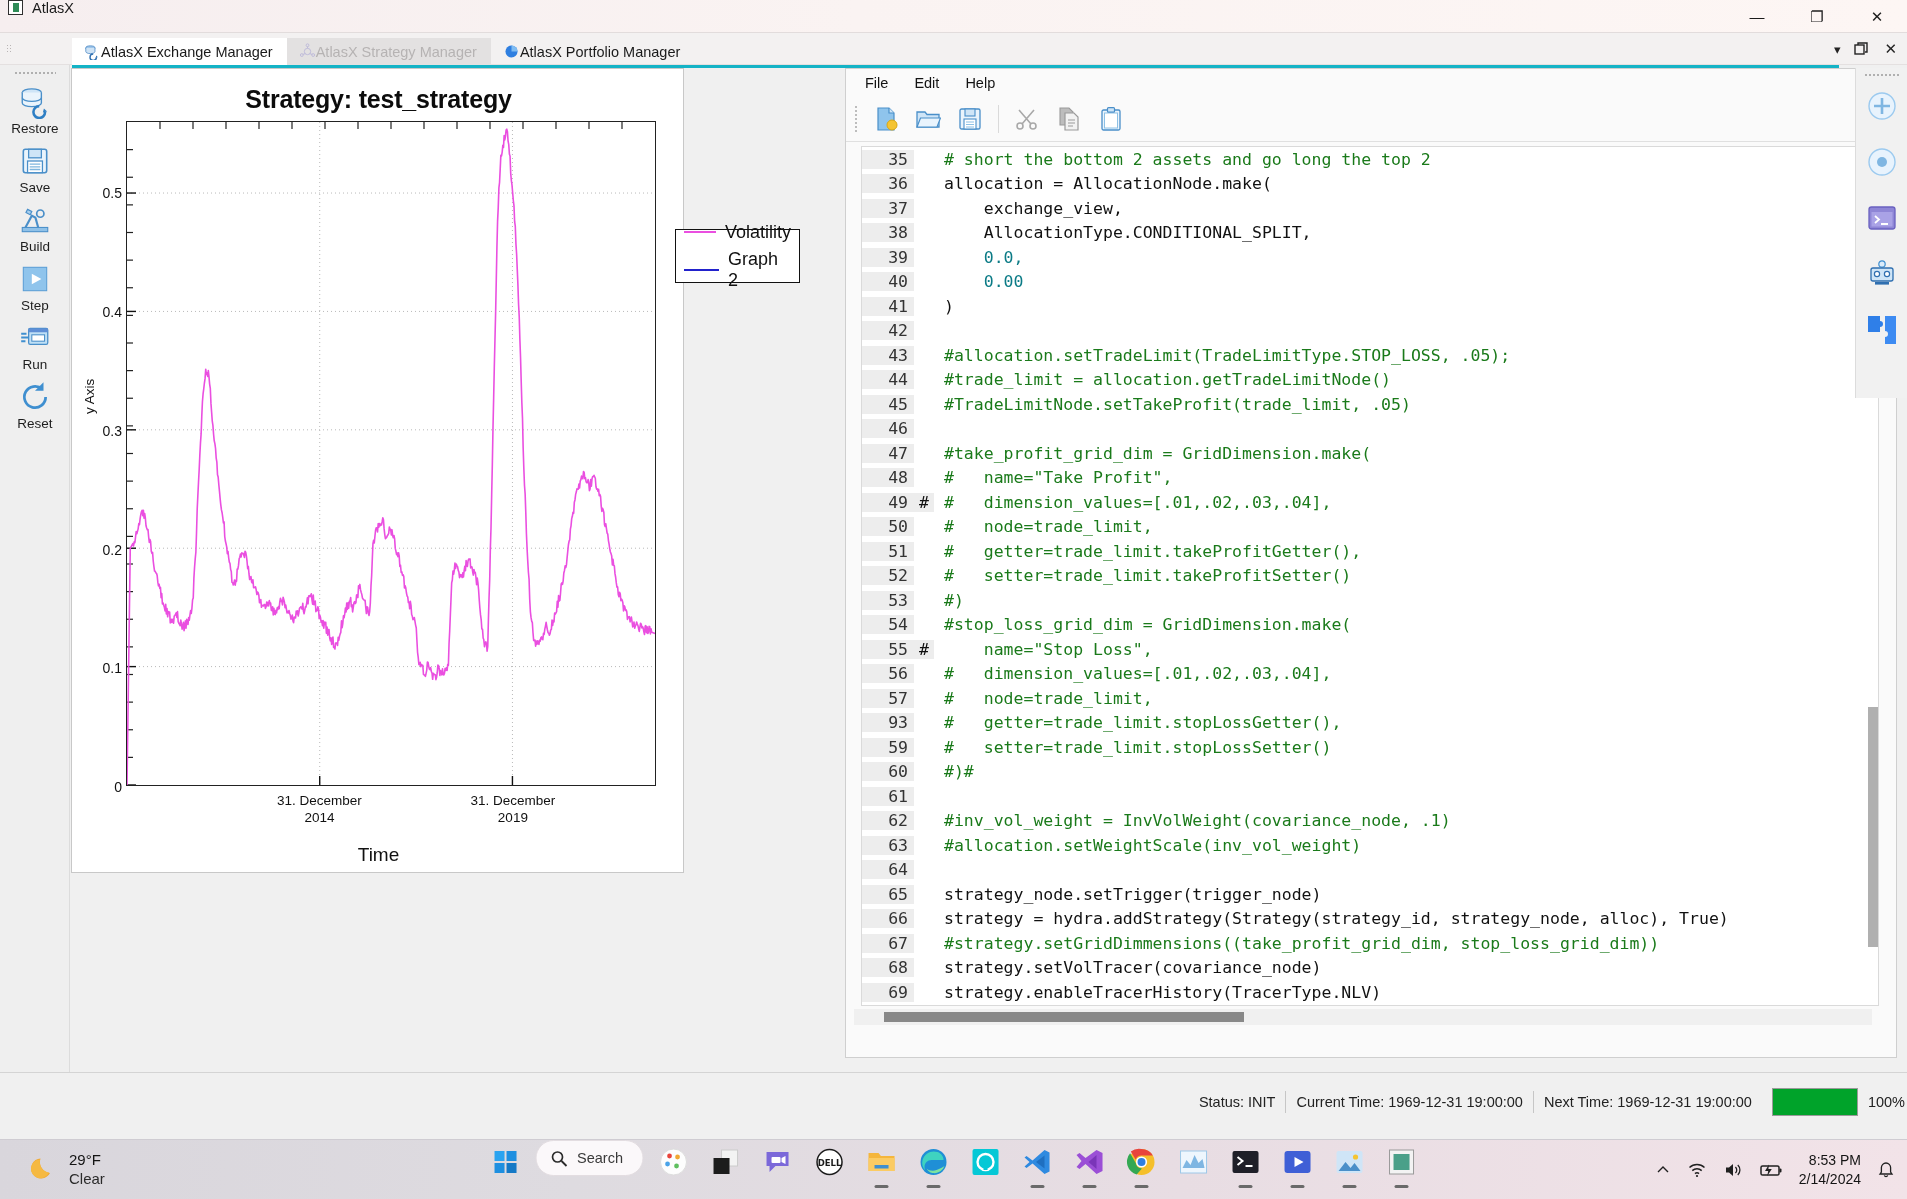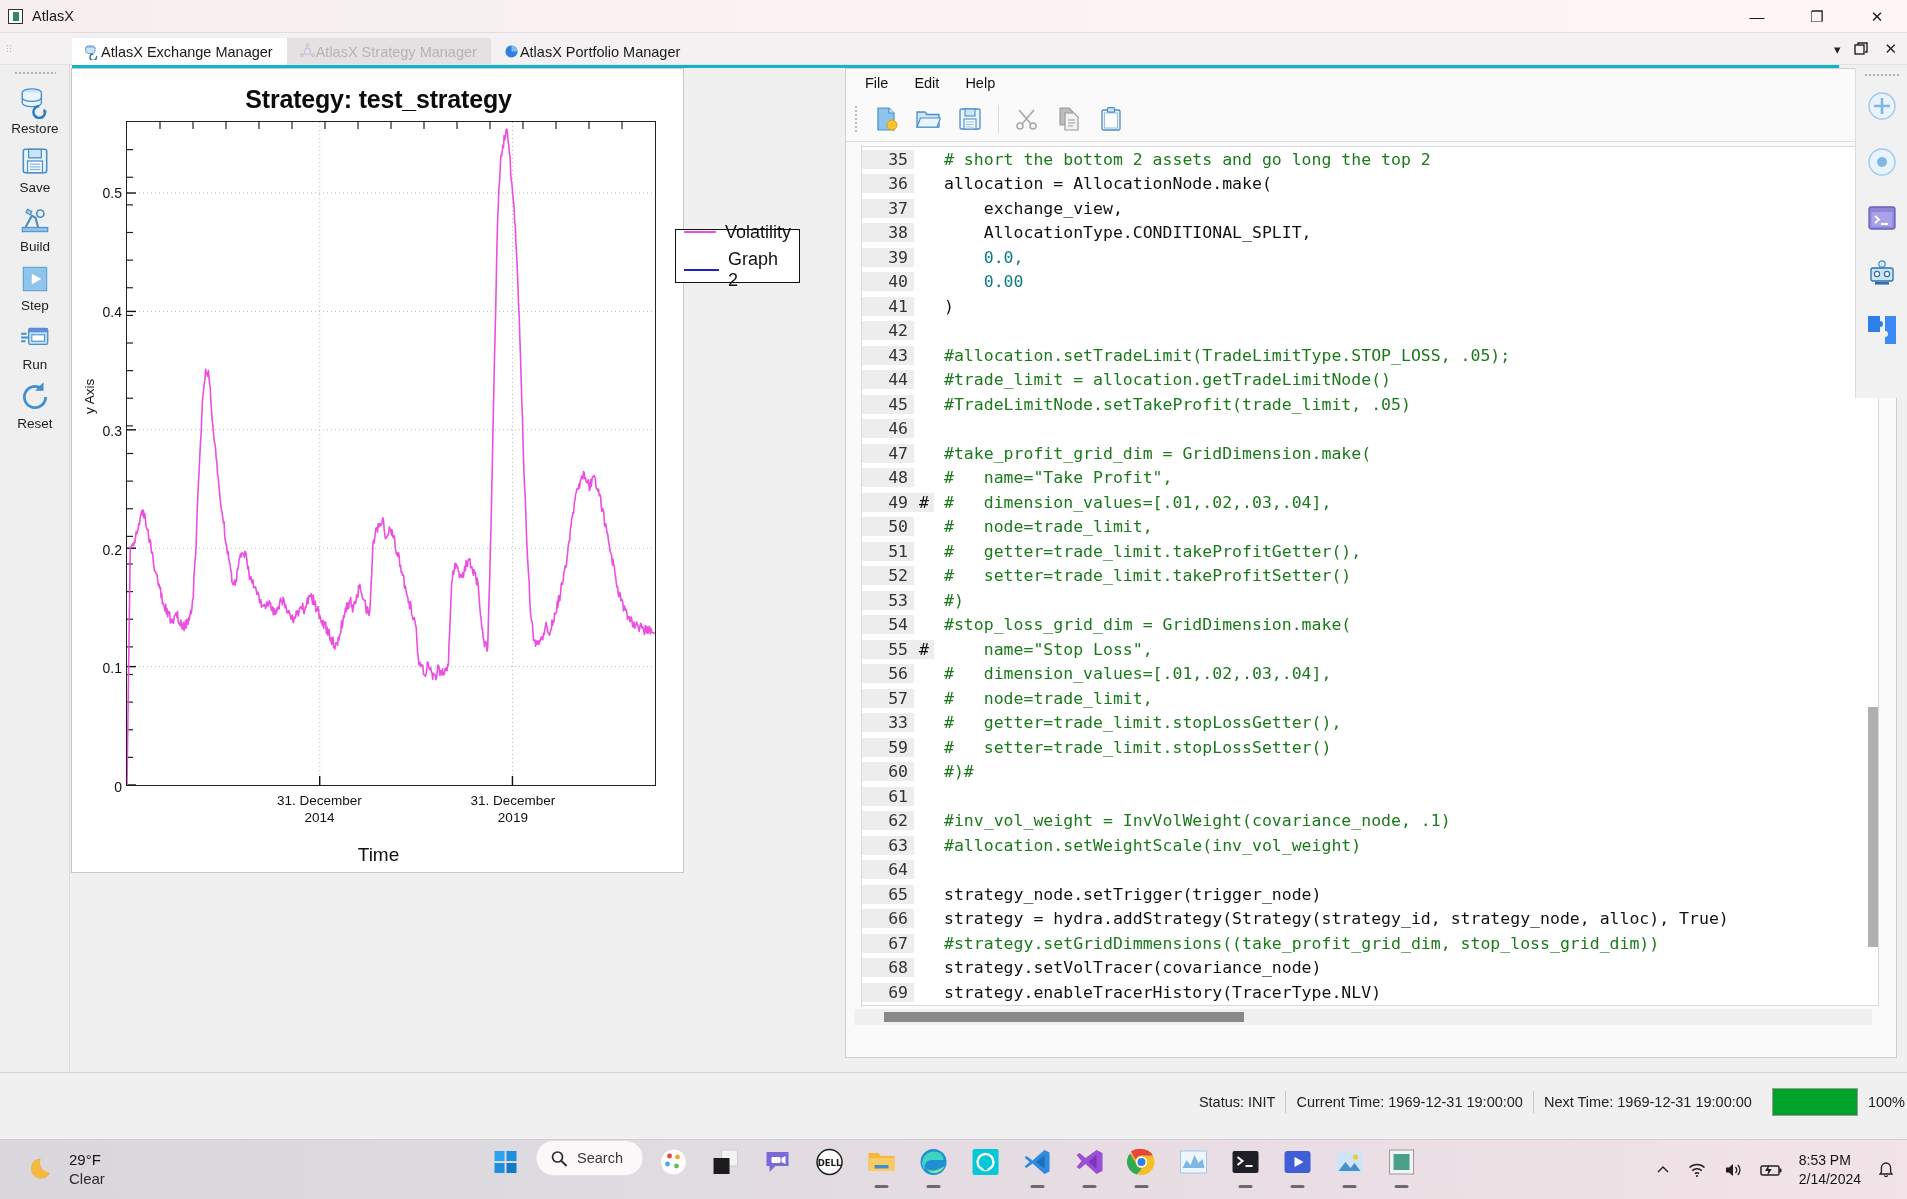--- a/index.html
+++ b/index.html
@@ -8,21 +8,21 @@
     font-family: "Liberation Sans", sans-serif;
     overflow: hidden;
     background: #f0f0f0;
   }
   body { position: relative; }
 
   
   #titlebar {
     position: absolute; left: 0; top: 0; width: 1907px; height: 33px;
     background: linear-gradient(90deg,#f6eeef 0%, #faf3f2 45%, #fdf6f4 100%);
-    display: flex; align-items: center;
+    display: flex; align-items: flex-start;
     border-bottom: 1px solid #e2dcdc;
   }
   #app-icon {
     width: 15px; height: 15px; margin-left: 8px; margin-right: 9px;
     border: 1.5px solid #2f2f2f; background: #fff;
     display: flex; align-items: center; justify-content: center;
   }
   #app-icon i { display:block; width: 6px; height: 9px; background:#2e8b57; }
   #app-title { font-size: 14.5px; color: #1b1b1b; }
   .wc {
@@ -204,21 +204,21 @@
     content:""; position: absolute; bottom: -4px; left: 50%; transform: translateX(-50%);
     width: 14px; height: 3px; border-radius: 2px; background: #6a6a6a;
   }
   #searchbox {
     height: 36px; padding: 0 20px 0 14px; background: #fbf8fa; border-radius: 18px;
     display: flex; align-items: center; gap: 10px; border: 1px solid #e3dde1;
   }
   #search-text { font-size: 14.5px; color: #3a3a3a; }
   #tb-right { position: absolute; right: 12px; top: 0; height: 60px;
     display: flex; align-items: center; gap: 16px; }
-  #tb-clock { text-align: left; line-height: 19px; }
+  #tb-clock { text-align: right; line-height: 19px; }
   #tb-clock div { font-size: 14px; color: #141414; }
 </style>
 </head>
 <body>
 
 <div id="titlebar">
   <div id="app-icon">
       <i></i>
     </div>
   <div id="app-title">AtlasX</div>
@@ -610,21 +610,21 @@
           <span class="ln">56</span>
           <span class="gutter"></span>
           <span class="src cmt">#   dimension_values=[.01,.02,.03,.04],</span>
         </div>
         <div class="code-line">
           <span class="ln">57</span>
           <span class="gutter"></span>
           <span class="src cmt">#   node=trade_limit,</span>
         </div>
         <div class="code-line">
-          <span class="ln">33</span>
+          <span class="ln">93</span>
           <span class="gutter"></span>
           <span class="src cmt">#   getter=trade_limit.stopLossGetter(),</span>
         </div>
         <div class="code-line">
           <span class="ln">59</span>
           <span class="gutter"></span>
           <span class="src cmt">#   setter=trade_limit.stopLossSetter()</span>
         </div>
         <div class="code-line">
           <span class="ln">60</span>

